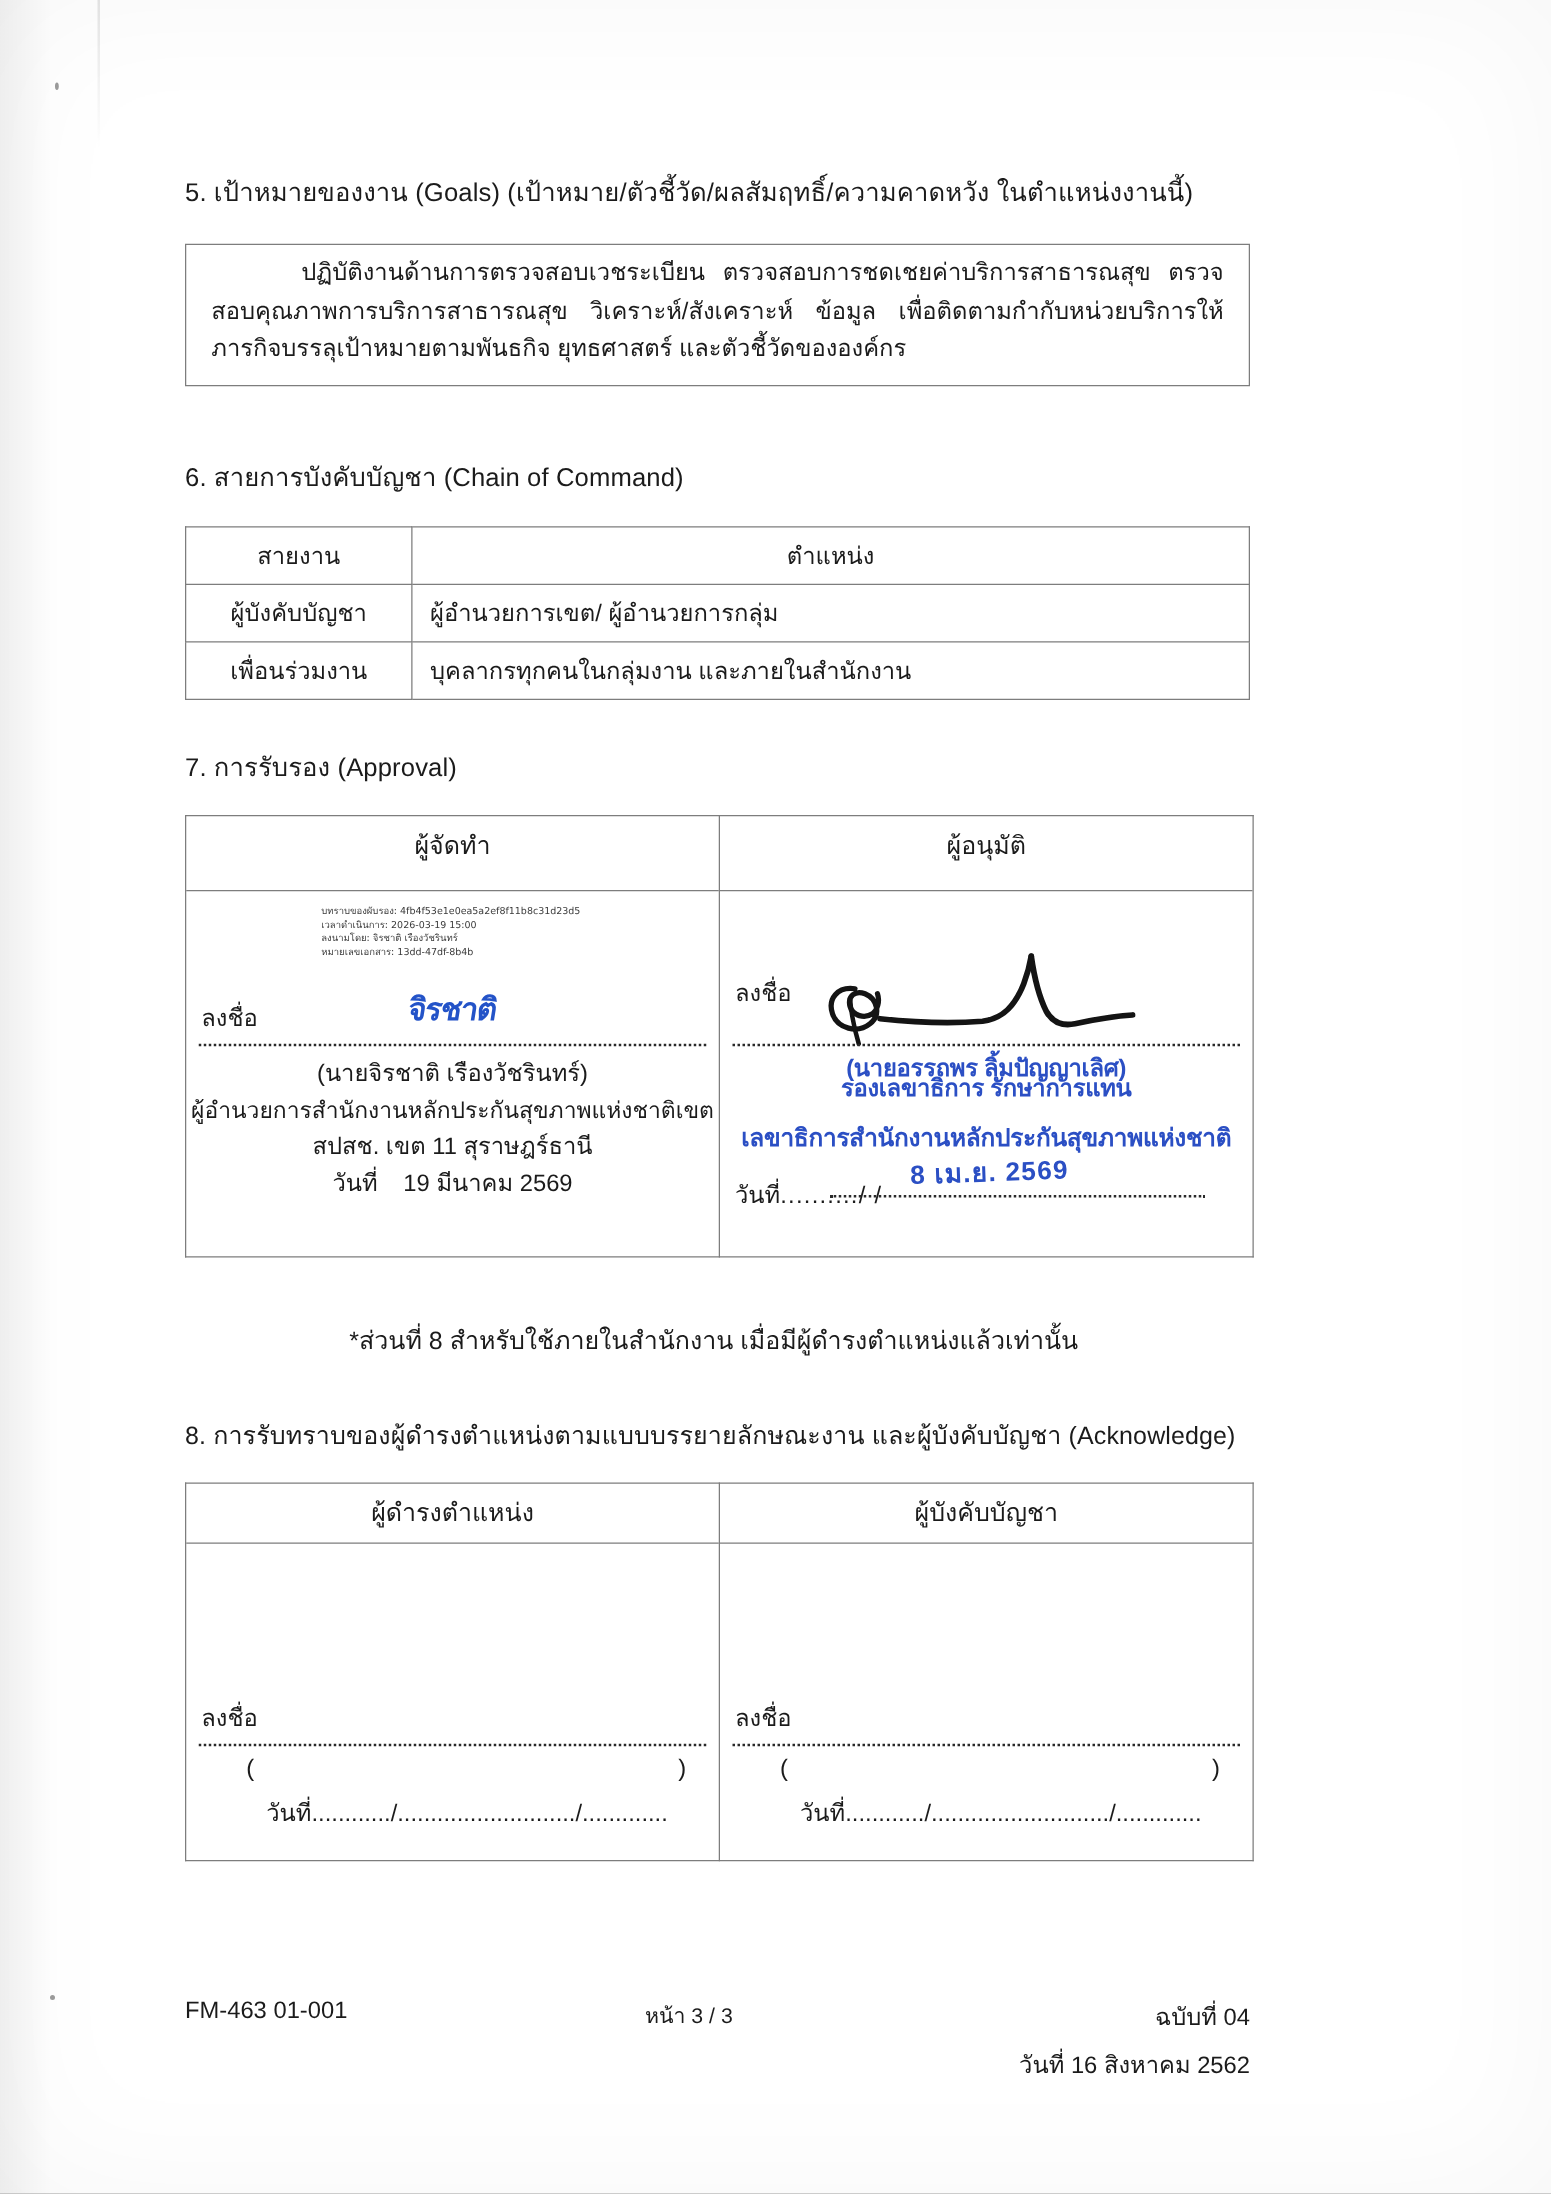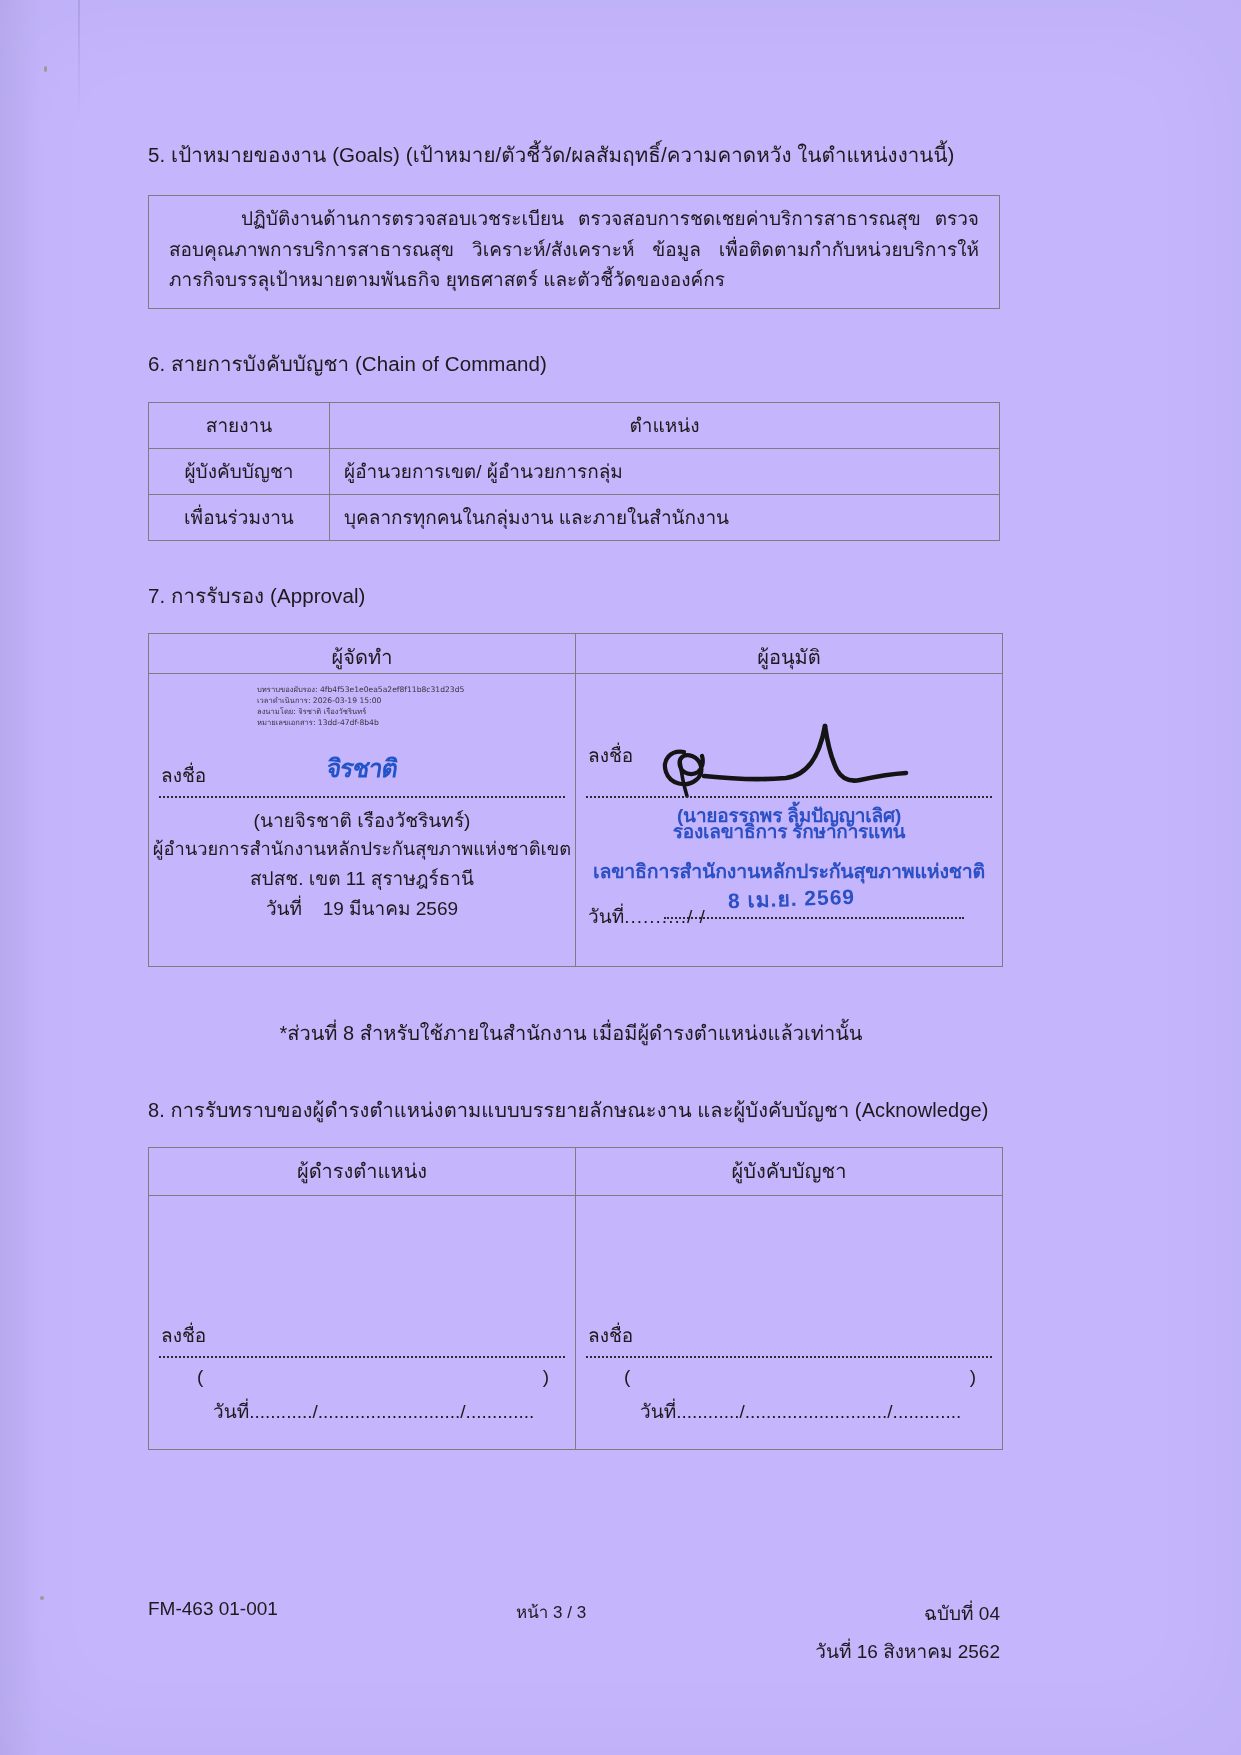--- a/index.html
+++ b/index.html
@@ -9,21 +9,21 @@
     background: #8a8a8a;
   }
   body {
     font-family: "Liberation Sans", "DejaVu Sans", sans-serif;
   }
   .page {
     position: relative;
     width: 1241px;
     height: 1755px;
     margin: 0 auto;
-    background: #c4b5fd;
+    background: #ffffff;
     overflow: hidden;
     
     box-shadow: inset 0 0 120px rgba(0,0,0,0.035);
   }
   
   .scan-edge {
     position: absolute;
     left: 0; top: 0;
     width: 60px; height: 100%;
     background: linear-gradient(to right, rgba(0,0,0,0.05), rgba(0,0,0,0) 70%);
@@ -101,21 +101,21 @@
   }
   table.approval td {
     border: 1px solid #7d7d7d;
     vertical-align: top;
     padding: 0;
   }
   .appr-head {
     text-align: center;
     font-size: 20px;
     color: #1b1b1b;
-    padding: 7px 0 0 0;
+    padding: 7px 0 20px 0;
     border-bottom: 1px solid #7d7d7d;
   }
   .appr-body {
     position: relative;
     height: 292px;
   }
 
   
   .digisig {
     position: absolute;
@@ -229,21 +229,21 @@
   <div class="speck" style="left:40px; top:1596px; width:4px; height:4px;"></div>
 
   <div class="content">
 
     <div class="section-heading" style="margin-top:140px;">5. เป้าหมายของงาน (Goals) (เป้าหมาย/ตัวชี้วัด/ผลสัมฤทธิ์/ความคาดหวัง ในตำแหน่งงานนี้)</div>
 
     <div class="goals-box" style="margin-top:24px; height:114px;">
       <p class="goals-text">ปฏิบัติงานด้านการตรวจสอบเวชระเบียน ตรวจสอบการชดเชยค่าบริการสาธารณสุข ตรวจสอบคุณภาพการบริการสาธารณสุข วิเคราะห์/สังเคราะห์ ข้อมูล เพื่อติดตามกำกับหน่วยบริการให้ภารกิจบรรลุเป้าหมายตามพันธกิจ ยุทธศาสตร์ และตัวชี้วัดขององค์กร</p>
     </div>
 
-    <div class="section-heading" style="margin-top:40px;">6. สายการบังคับบัญชา (Chain of Command)</div>
+    <div class="section-heading" style="margin-top:59px;">6. สายการบังคับบัญชา (Chain of Command)</div>
 
     <table class="coc" style="margin-top:22px;">
       <tbody>
           <tr>
         <th class="col-left">สายงาน</th>
         <th class="hdr-right">ตำแหน่ง</th>
       </tr>
       <tr>
         <td class="col-left">ผู้บังคับบัญชา</td>
         <td class="cell-val">ผู้อำนวยการเขต/ ผู้อำนวยการกลุ่ม</td>

